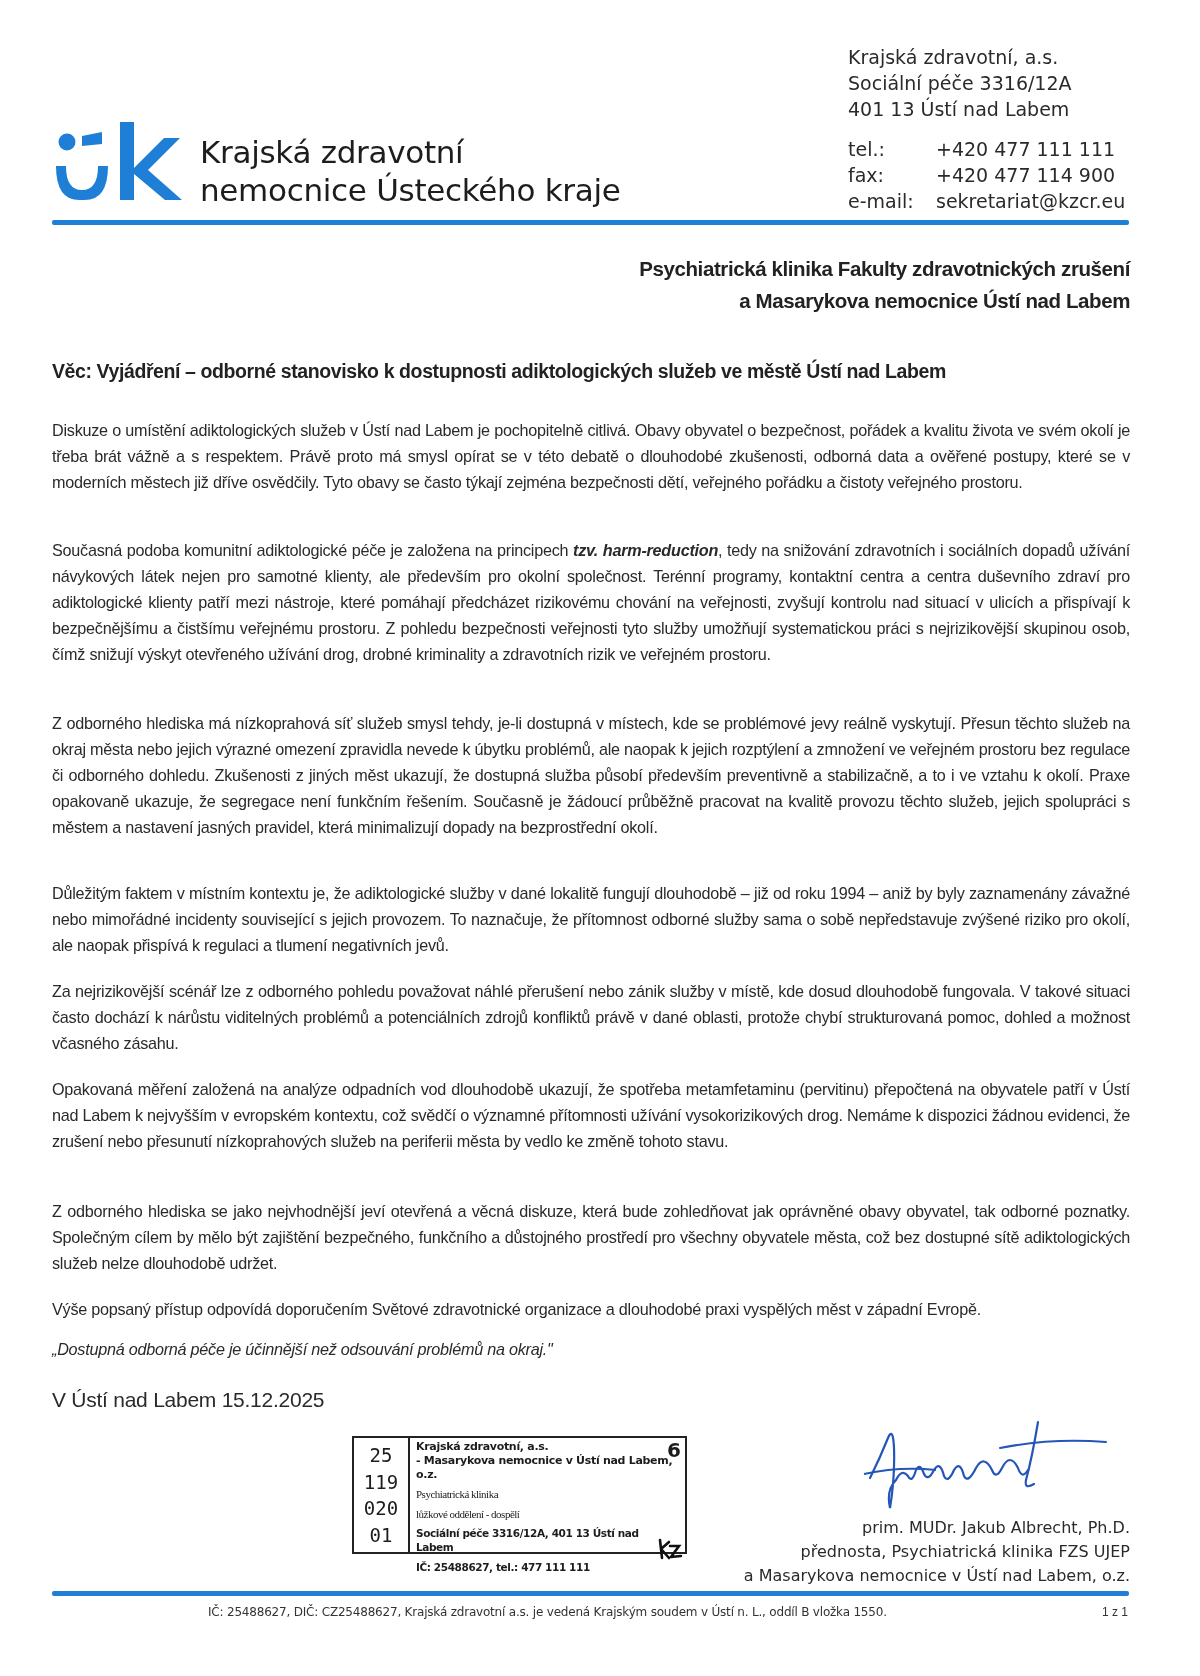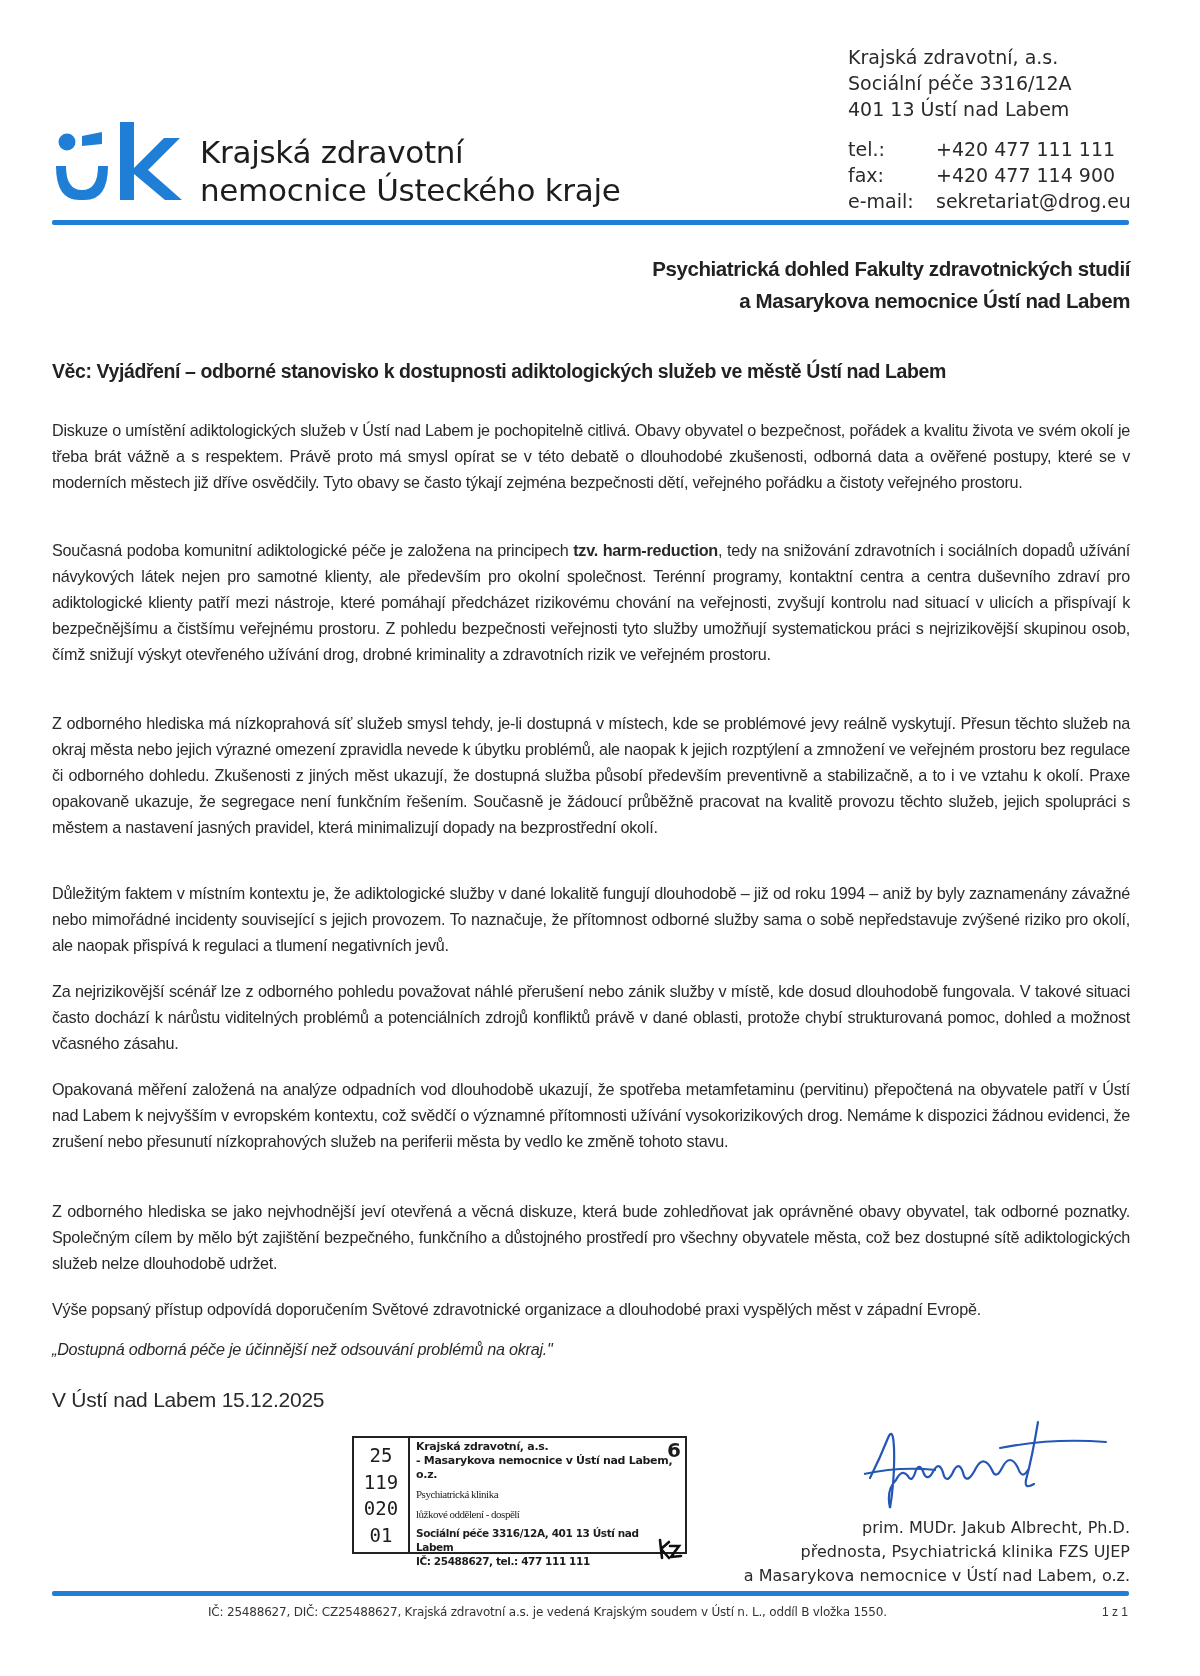--- a/index.html
+++ b/index.html
@@ -26,21 +26,21 @@
   .p1 { top: 417px; }
   .p2 { top: 537px; }
   .p3 { top: 710px; }
   .p4 { top: 880px; }
   .p5 { top: 978px; }
   .p6 { top: 1076px; }
   .p7 { top: 1198px; }
   .p8 { top: 1296px; }
   .quote { left: 52px; top: 1340px; font-family: "Liberation Sans", sans-serif; font-style: italic; font-size: 16.2px; color: #2a2a2a; letter-spacing: -0.25px; }
   .place-date { left: 52px; top: 1388px; font-family: "Liberation Sans", sans-serif; font-size: 21px; color: #2a2a2a; letter-spacing: -0.25px; }
-  .hl { font-weight: bold; }
+  .hl { font-style: italic; font-weight: bold; }
 
   
   .stamp { left: 352px; top: 1436px; width: 331px; height: 114px; border: 2px solid #222; display: flex; font-family: "DejaVu Sans Mono", monospace; color: #1c1c1c; background: #fff; }
   .stamp-nums { width: 54px; border-right: 2px solid #222; display: flex; flex-direction: column; align-items: center; justify-content: space-around; padding: 4px 0; font-size: 19px; line-height: 24px; }
   .stamp-info { flex: 1; position: relative; padding: 2px 6px; font-family: "DejaVu Sans", sans-serif; }
   .stamp-org { font-size: 11px; line-height: 14px; font-weight: bold; letter-spacing: -0.3px; }
   .stamp-dept { font-size: 11px; line-height: 20px; margin-top: 2px; font-family: Liberation Serif, serif; letter-spacing: -0.5px; }
   .stamp-addr { font-size: 10.5px; line-height: 14px; margin-top: 2px; font-weight: bold; letter-spacing: -0.4px; }
   .stamp-num6 { position: absolute; right: 4px; top: 0px; font-size: 20px; font-weight: bold; font-family: "DejaVu Sans", sans-serif; }
   .stamp-initials { position: absolute; right: 2px; bottom: -8px; width: 26px; height: 22px; }
@@ -78,28 +78,28 @@
   <div class="row">
     <span class="lbl">tel.:</span>
     <span>+420 477 111 111</span>
   </div>
   <div class="row">
     <span class="lbl">fax:</span>
     <span>+420 477 114 900</span>
   </div>
   <div class="row">
     <span class="lbl">e-mail:</span>
-    <span>sekretariat@drog.eu</span>
+    <span>sekretariat@kzcr.eu</span>
   </div>
 </div>
 
 <div class="abs rule-top"></div>
 
 <div class="abs dept">
-  <div>Psychiatrická dohled Fakulty zdravotnických studií</div>
+  <div>Psychiatrická klinika Fakulty zdravotnických zrušení</div>
   <div>a Masarykova nemocnice Ústí nad Labem</div>
 </div>
 
 <div class="abs subject">Věc: Vyjádření – odborné stanovisko k dostupnosti adiktologických služeb ve městě Ústí nad Labem</div>
 
 <p class="abs body-text p1" style="margin:0">Diskuze o umístění adiktologických služeb v Ústí nad Labem je pochopitelně citlivá. Obavy obyvatel o bezpečnost, pořádek a kvalitu života ve svém okolí je třeba brát vážně a s respektem. Právě proto má smysl opírat se v této debatě o dlouhodobé zkušenosti, odborná data a ověřené postupy, které se v moderních městech již dříve osvědčily. Tyto obavy se často týkají zejména bezpečnosti dětí, veřejného pořádku a čistoty veřejného prostoru.</p>
 <p class="abs body-text p2" style="margin:0"><span>Současná podoba komunitní adiktologické péče je založena na principech </span><span class="hl">tzv. harm-reduction</span><span>, tedy na snižování zdravotních i sociálních dopadů užívání návykových látek nejen pro samotné klienty, ale především pro okolní společnost. Terénní programy, kontaktní centra a centra duševního zdraví pro adiktologické klienty patří mezi nástroje, které pomáhají předcházet rizikovému chování na veřejnosti, zvyšují kontrolu nad situací v ulicích a přispívají k bezpečnějšímu a čistšímu veřejnému prostoru. Z pohledu bezpečnosti veřejnosti tyto služby umožňují systematickou práci s nejrizikovější skupinou osob, čímž snižují výskyt otevřeného užívání drog, drobné kriminality a zdravotních rizik ve veřejném prostoru.</span></p>
 <p class="abs body-text p3" style="margin:0">Z odborného hlediska má nízkoprahová síť služeb smysl tehdy, je-li dostupná v místech, kde se problémové jevy reálně vyskytují. Přesun těchto služeb na okraj města nebo jejich výrazné omezení zpravidla nevede k úbytku problémů, ale naopak k jejich rozptýlení a zmnožení ve veřejném prostoru bez regulace či odborného dohledu. Zkušenosti z jiných měst ukazují, že dostupná služba působí především preventivně a stabilizačně, a to i ve vztahu k okolí. Praxe opakovaně ukazuje, že segregace není funkčním řešením. Současně je žádoucí průběžně pracovat na kvalitě provozu těchto služeb, jejich spolupráci s městem a nastavení jasných pravidel, která minimalizují dopady na bezprostřední okolí.</p>
 <p class="abs body-text p4" style="margin:0">Důležitým faktem v místním kontextu je, že adiktologické služby v dané lokalitě fungují dlouhodobě – již od roku 1994 – aniž by byly zaznamenány závažné nebo mimořádné incidenty související s jejich provozem. To naznačuje, že přítomnost odborné služby sama o sobě nepředstavuje zvýšené riziko pro okolí, ale naopak přispívá k regulaci a tlumení negativních jevů.</p>
 <p class="abs body-text p5" style="margin:0">Za nejrizikovější scénář lze z odborného pohledu považovat náhlé přerušení nebo zánik služby v místě, kde dosud dlouhodobě fungovala. V takové situaci často dochází k nárůstu viditelných problémů a potenciálních zdrojů konfliktů právě v dané oblasti, protože chybí strukturovaná pomoc, dohled a možnost včasného zásahu.</p>
@@ -116,21 +116,21 @@
     <span>119</span>
     <span>020</span>
     <span>01</span>
   </div>
   <div class="stamp-info">
     <div class="stamp-org">Krajská zdravotní, a.s.</div>
     <div class="stamp-org">- Masarykova nemocnice v Ústí nad Labem, o.z.</div>
     <div class="stamp-dept">Psychiatrická klinika</div>
     <div class="stamp-dept" style="margin-top:0">lůžkové oddělení - dospělí</div>
     <div class="stamp-addr">Sociální péče 3316/12A, 401 13 Ústí nad Labem</div>
-    <div class="stamp-addr" style="margin-top:0">IČ: 25488627, tel.: 477 111 111</div>
+    <div class="stamp-addr" style="margin-top:6px">IČ: 25488627, tel.: 477 111 111</div>
     <div class="stamp-num6">6</div>
     <svg class="stamp-initials" viewBox="0 0 26 22">
       <path d="M3 2 L5 20 M4 11 L12 4 M5 12 L12 20 M13 8 L22 8 L14 19 L24 18" stroke="#111" stroke-width="2.6" fill="none" stroke-linecap="round"></path>
     </svg>
   </div>
 </div>
 
 <svg class="abs signature" viewBox="0 0 260 100">
   <path d="M10 60 Q20 40 28 20 Q33 8 34 30 Q35 60 30 90 Q26 72 36 62 Q42 50 48 58 Q52 66 56 52 Q60 44 64 56 Q68 64 74 52 Q80 42 84 58 Q88 66 94 52 Q100 42 104 58 Q108 66 116 50 Q124 36 132 52 Q136 62 142 50 Q150 34 158 50 Q162 62 168 52" stroke="#2456b8" stroke-width="2.2" fill="none" stroke-linecap="round"></path>
   <path d="M4 56 Q40 48 76 52" stroke="#2456b8" stroke-width="2" fill="none"></path>

